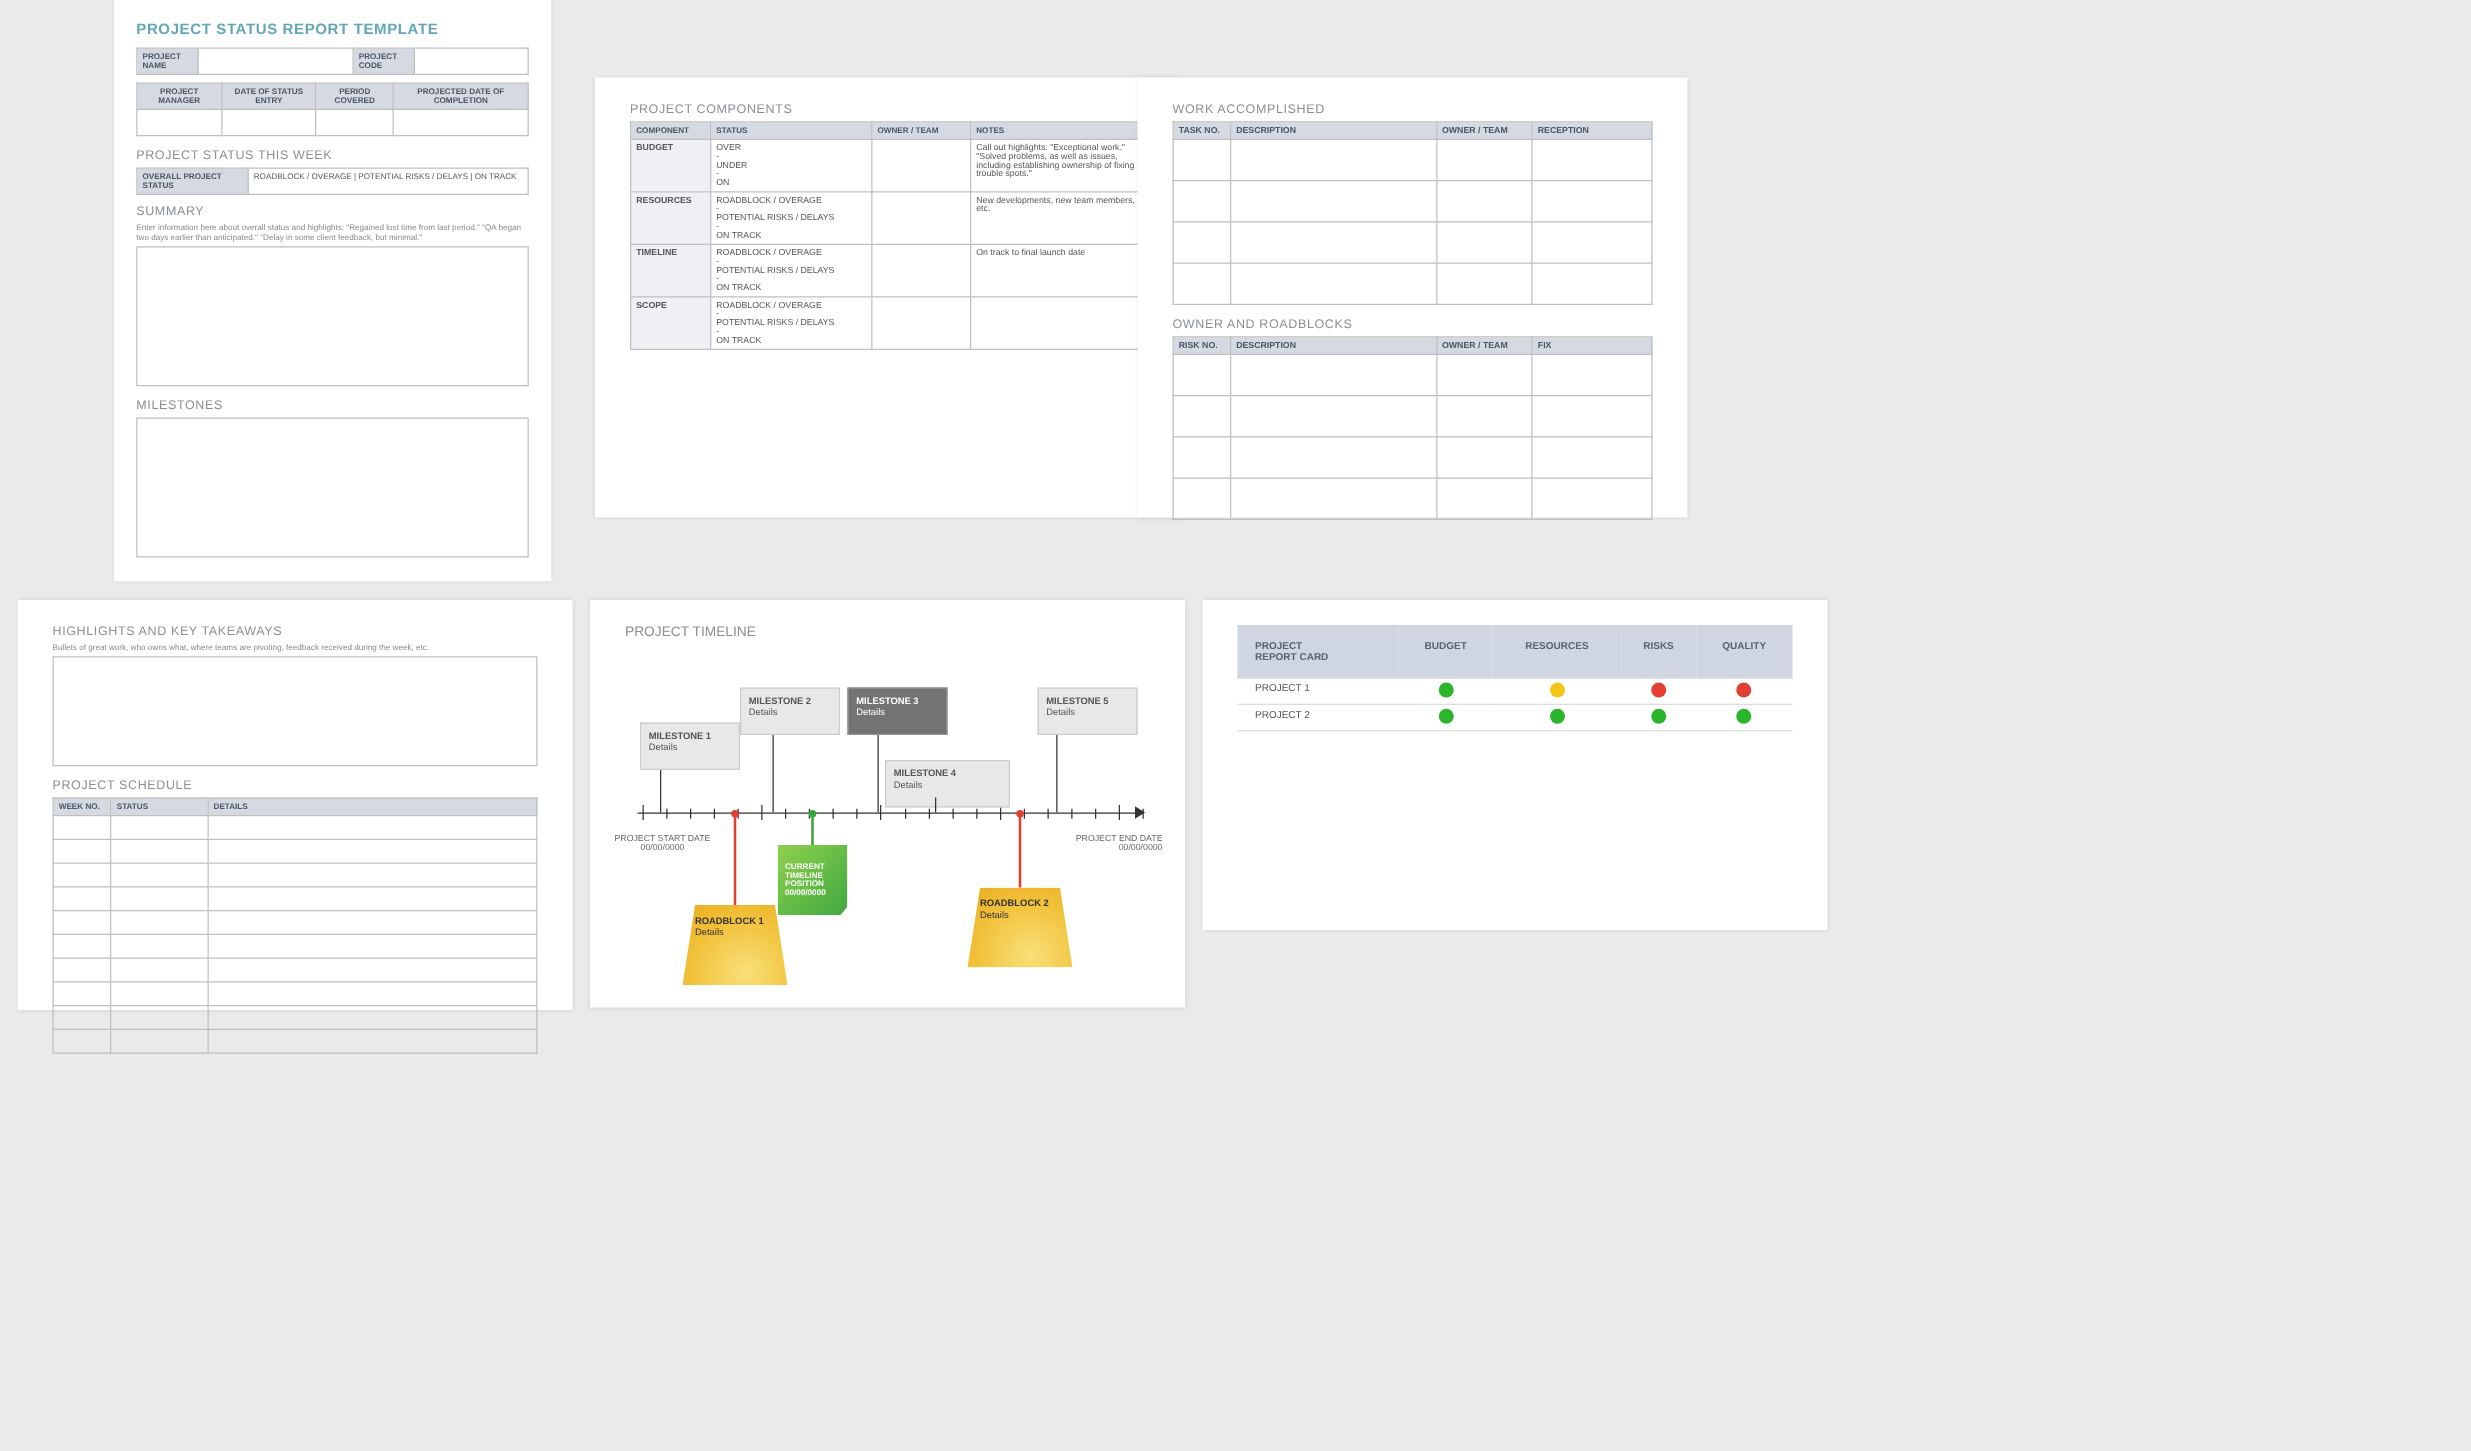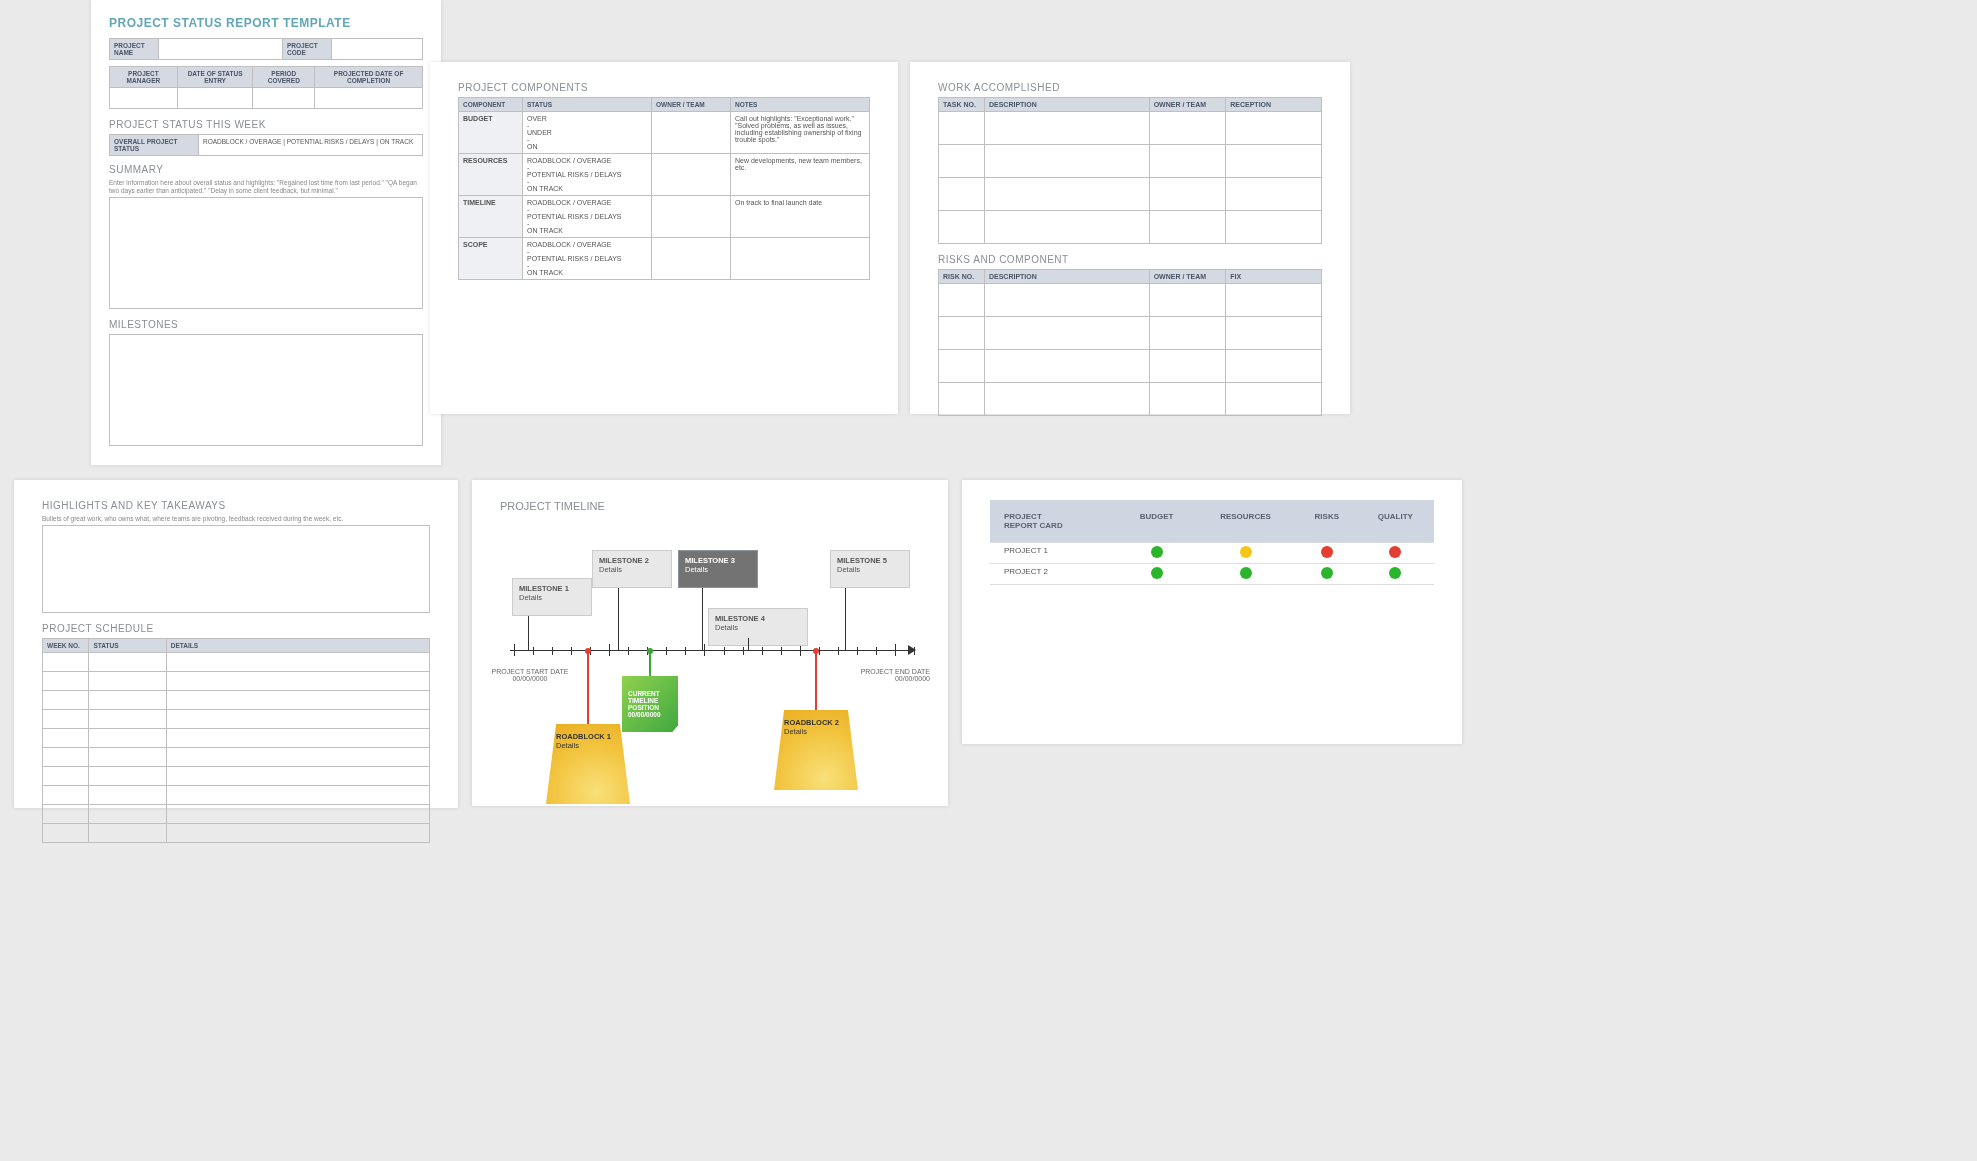--- a/index.html
+++ b/index.html
@@ -29,21 +29,21 @@
   }
   .page{
     position:absolute;
     background:var(--page);
     box-shadow:0 0 4px rgba(0,0,0,.12);
     box-sizing:border-box;
     padding:20px 28px;
   }
   
   #p1{left:91px; top:0;   width:350px; height:465px; padding:14px 18px;}
-  #p2{left:430px;top:62px; width:468px; height:352px;}
+  #p2{left:476px;top:62px; width:468px; height:352px;}
   #p3{left:910px;top:62px; width:440px; height:352px;}
   #p4{left:14px; top:480px;width:444px; height:328px;}
   #p5{left:472px;top:480px;width:476px; height:326px;}
   #p6{left:962px;top:480px;width:500px; height:264px;}
 
   
   table{
     border-collapse:collapse;
     width:100%;
     font-size:7px;
@@ -117,21 +117,21 @@
   .ms .t{font-weight:700;}
   .drop{
     position:absolute;width:1px;background:#333;
   }
   .drop.red{background:var(--red);width:2px;}
   .drop.green{background:#3aa43a;width:2px;}
   .start-lbl,.end-lbl{
     position:absolute;top:148px;font-size:7px;text-align:center;color:#666;width:80px;
   }
   .rb{
-    position:absolute;width:84px;height:80px;
+    position:absolute;width:84px;height:64px;
     background:radial-gradient(circle at 60% 85%, #f8e07a 0%, #f2c33d 55%, #e9ab1f 100%);
     clip-path:polygon(12% 0, 88% 0, 100% 100%, 0 100%);
     font-size:7.5px;color:#333;padding:8px 10px;box-sizing:border-box;
   }
   .cur{
     position:absolute;width:56px;height:56px;
     background:linear-gradient(135deg,#8fd14f,#3fa83f);
     font-size:6.5px;font-weight:700;color:#fff;
     padding:6px;box-sizing:border-box;
     clip-path:polygon(0 0,100% 0,100% 88%,90% 100%,0 100%);
@@ -324,21 +324,21 @@
           </tr>
           <tr>
             <td></td>
             <td></td>
             <td></td>
             <td></td>
           </tr>
         </tbody>
     </table>
 
-    <div class="section-title">RISKS AND COMPONENT</div>
+    <div class="section-title">OWNER AND ROADBLOCKS</div>
     <table>
       <thead>
           <tr id="risks-head">
             <th style="width: 12%;">RISK NO.</th>
             <th style="width: 43%;">DESCRIPTION</th>
             <th style="width: 20%;">OWNER / TEAM</th>
             <th style="width: 25%;">FIX</th>
           </tr>
         </thead>
       <tbody id="risks-body">

